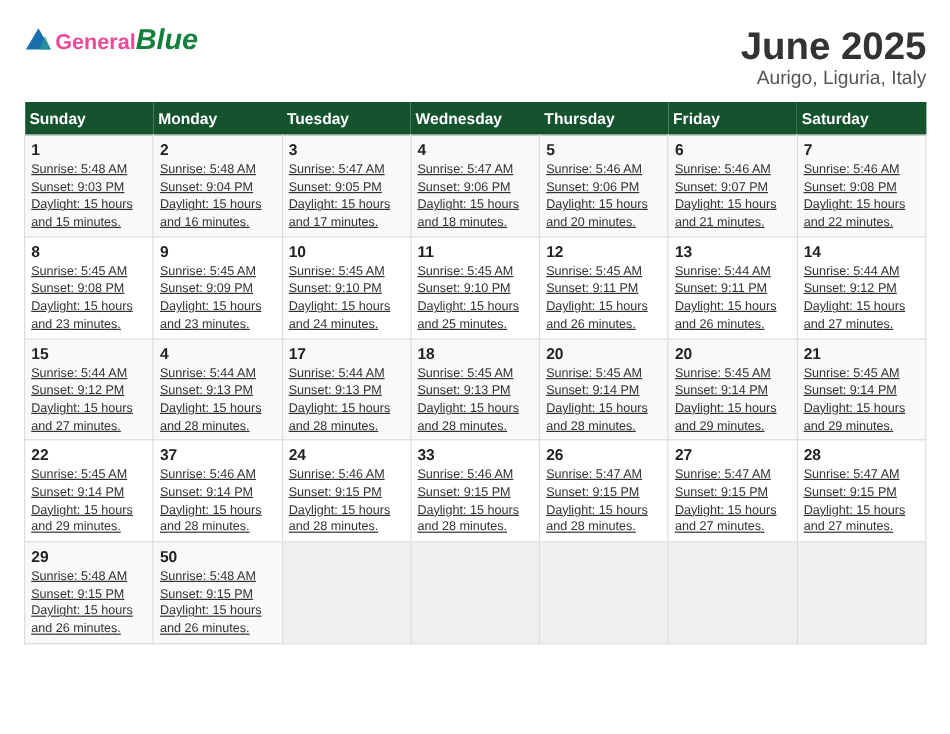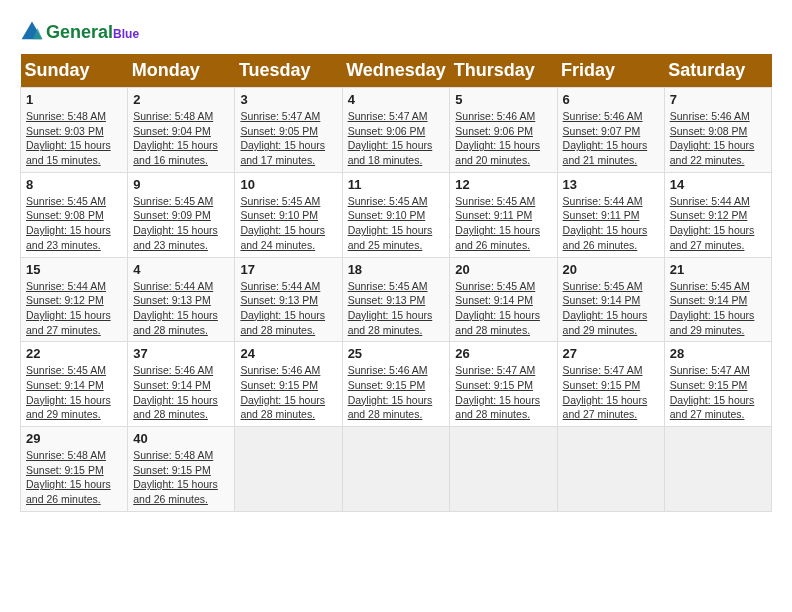--- a/index.html
+++ b/index.html
@@ -16,26 +16,27 @@
       align-items: flex-start;
       margin-bottom: 10px;
     }
     .logo {
       display: flex;
       align-items: center;
     }
     .logo-text-general {
       font-size: 18px;
       font-weight: bold;
+      color: #ec4899;
+    }
+    .logo-text-blue {
+      font-size: 24px;
+      font-weight: bold;
       color: #15803d;
-    }
-    .logo-text-blue {
-      font-size: 12px;
-      font-weight: bold;
-      color: #6d28d9;
+      font-style: italic;
     }
     .logo-icon {
       width: 24px;
       height: 24px;
       margin-right: 2px;
     }
     .title-area {
       text-align: right;
     }
     .calendar-title {
@@ -46,25 +47,25 @@
     .calendar-subtitle {
       font-size: 16px;
       color: #555;
     }
     table {
       width: 100%;
       border-collapse: collapse;
       font-size: 11px;
     }
     thead tr th {
-      background-color: #a16207;
+      background-color: #14532d;
       color: white;
       padding: 6px 4px;
       text-align: left;
-      font-size: 18px;
+      font-size: 13px;
       font-weight: bold;
     }
     tbody tr td {
       border: 1px solid #ddd;
       vertical-align: top;
       padding: 4px 5px;
       width: calc(100% / 7);
       min-height: 80px;
       background: #fff;
     }
@@ -93,20 +94,24 @@
 
 <div class="header-area">
   <div class="logo">
     <svg class="logo-icon" viewBox="0 0 30 30">
       <polygon points="15,2 28,24 2,24" fill="#1a6faf"></polygon>
       <polygon points="22,10 28,24 16,24" fill="#2a9d8f" opacity="0.7"></polygon>
     </svg>
     <div>
       <span class="logo-text-general">General</span><span class="logo-text-blue">Blue</span>
     </div>
+  </div>
+  <div class="title-area">
+    <div class="calendar-title">June 2025</div>
+    <div class="calendar-subtitle">Aurigo, Liguria, Italy</div>
   </div>
 </div>
 
 <table>
   <thead>
     <tr>
       <th>Sunday</th>
       <th>Monday</th>
       <th>Tuesday</th>
       <th>Wednesday</th>
@@ -213,21 +218,21 @@
         </td>
         <td>
           <span class="day-num">37</span>
           <div class="day-detail">Sunrise: 5:46 AM<br>Sunset: 9:14 PM<br>Daylight: 15 hours and 28 minutes.</div>
         </td>
         <td>
           <span class="day-num">24</span>
           <div class="day-detail">Sunrise: 5:46 AM<br>Sunset: 9:15 PM<br>Daylight: 15 hours and 28 minutes.</div>
         </td>
         <td>
-          <span class="day-num">25</span>
+          <span class="day-num">33</span>
           <div class="day-detail">Sunrise: 5:46 AM<br>Sunset: 9:15 PM<br>Daylight: 15 hours and 28 minutes.</div>
         </td>
         <td>
           <span class="day-num">26</span>
           <div class="day-detail">Sunrise: 5:47 AM<br>Sunset: 9:15 PM<br>Daylight: 15 hours and 28 minutes.</div>
         </td>
         <td>
           <span class="day-num">27</span>
           <div class="day-detail">Sunrise: 5:47 AM<br>Sunset: 9:15 PM<br>Daylight: 15 hours and 27 minutes.</div>
         </td>
@@ -235,21 +240,21 @@
           <span class="day-num">28</span>
           <div class="day-detail">Sunrise: 5:47 AM<br>Sunset: 9:15 PM<br>Daylight: 15 hours and 27 minutes.</div>
         </td>
       </tr>
       <tr>
         <td>
           <span class="day-num">29</span>
           <div class="day-detail">Sunrise: 5:48 AM<br>Sunset: 9:15 PM<br>Daylight: 15 hours and 26 minutes.</div>
         </td>
         <td>
-          <span class="day-num">40</span>
+          <span class="day-num">50</span>
           <div class="day-detail">Sunrise: 5:48 AM<br>Sunset: 9:15 PM<br>Daylight: 15 hours and 26 minutes.</div>
         </td>
         <td class="empty"></td>
         <td class="empty"></td>
         <td class="empty"></td>
         <td class="empty"></td>
         <td class="empty"></td>
       </tr>
     </tbody>
 </table>

